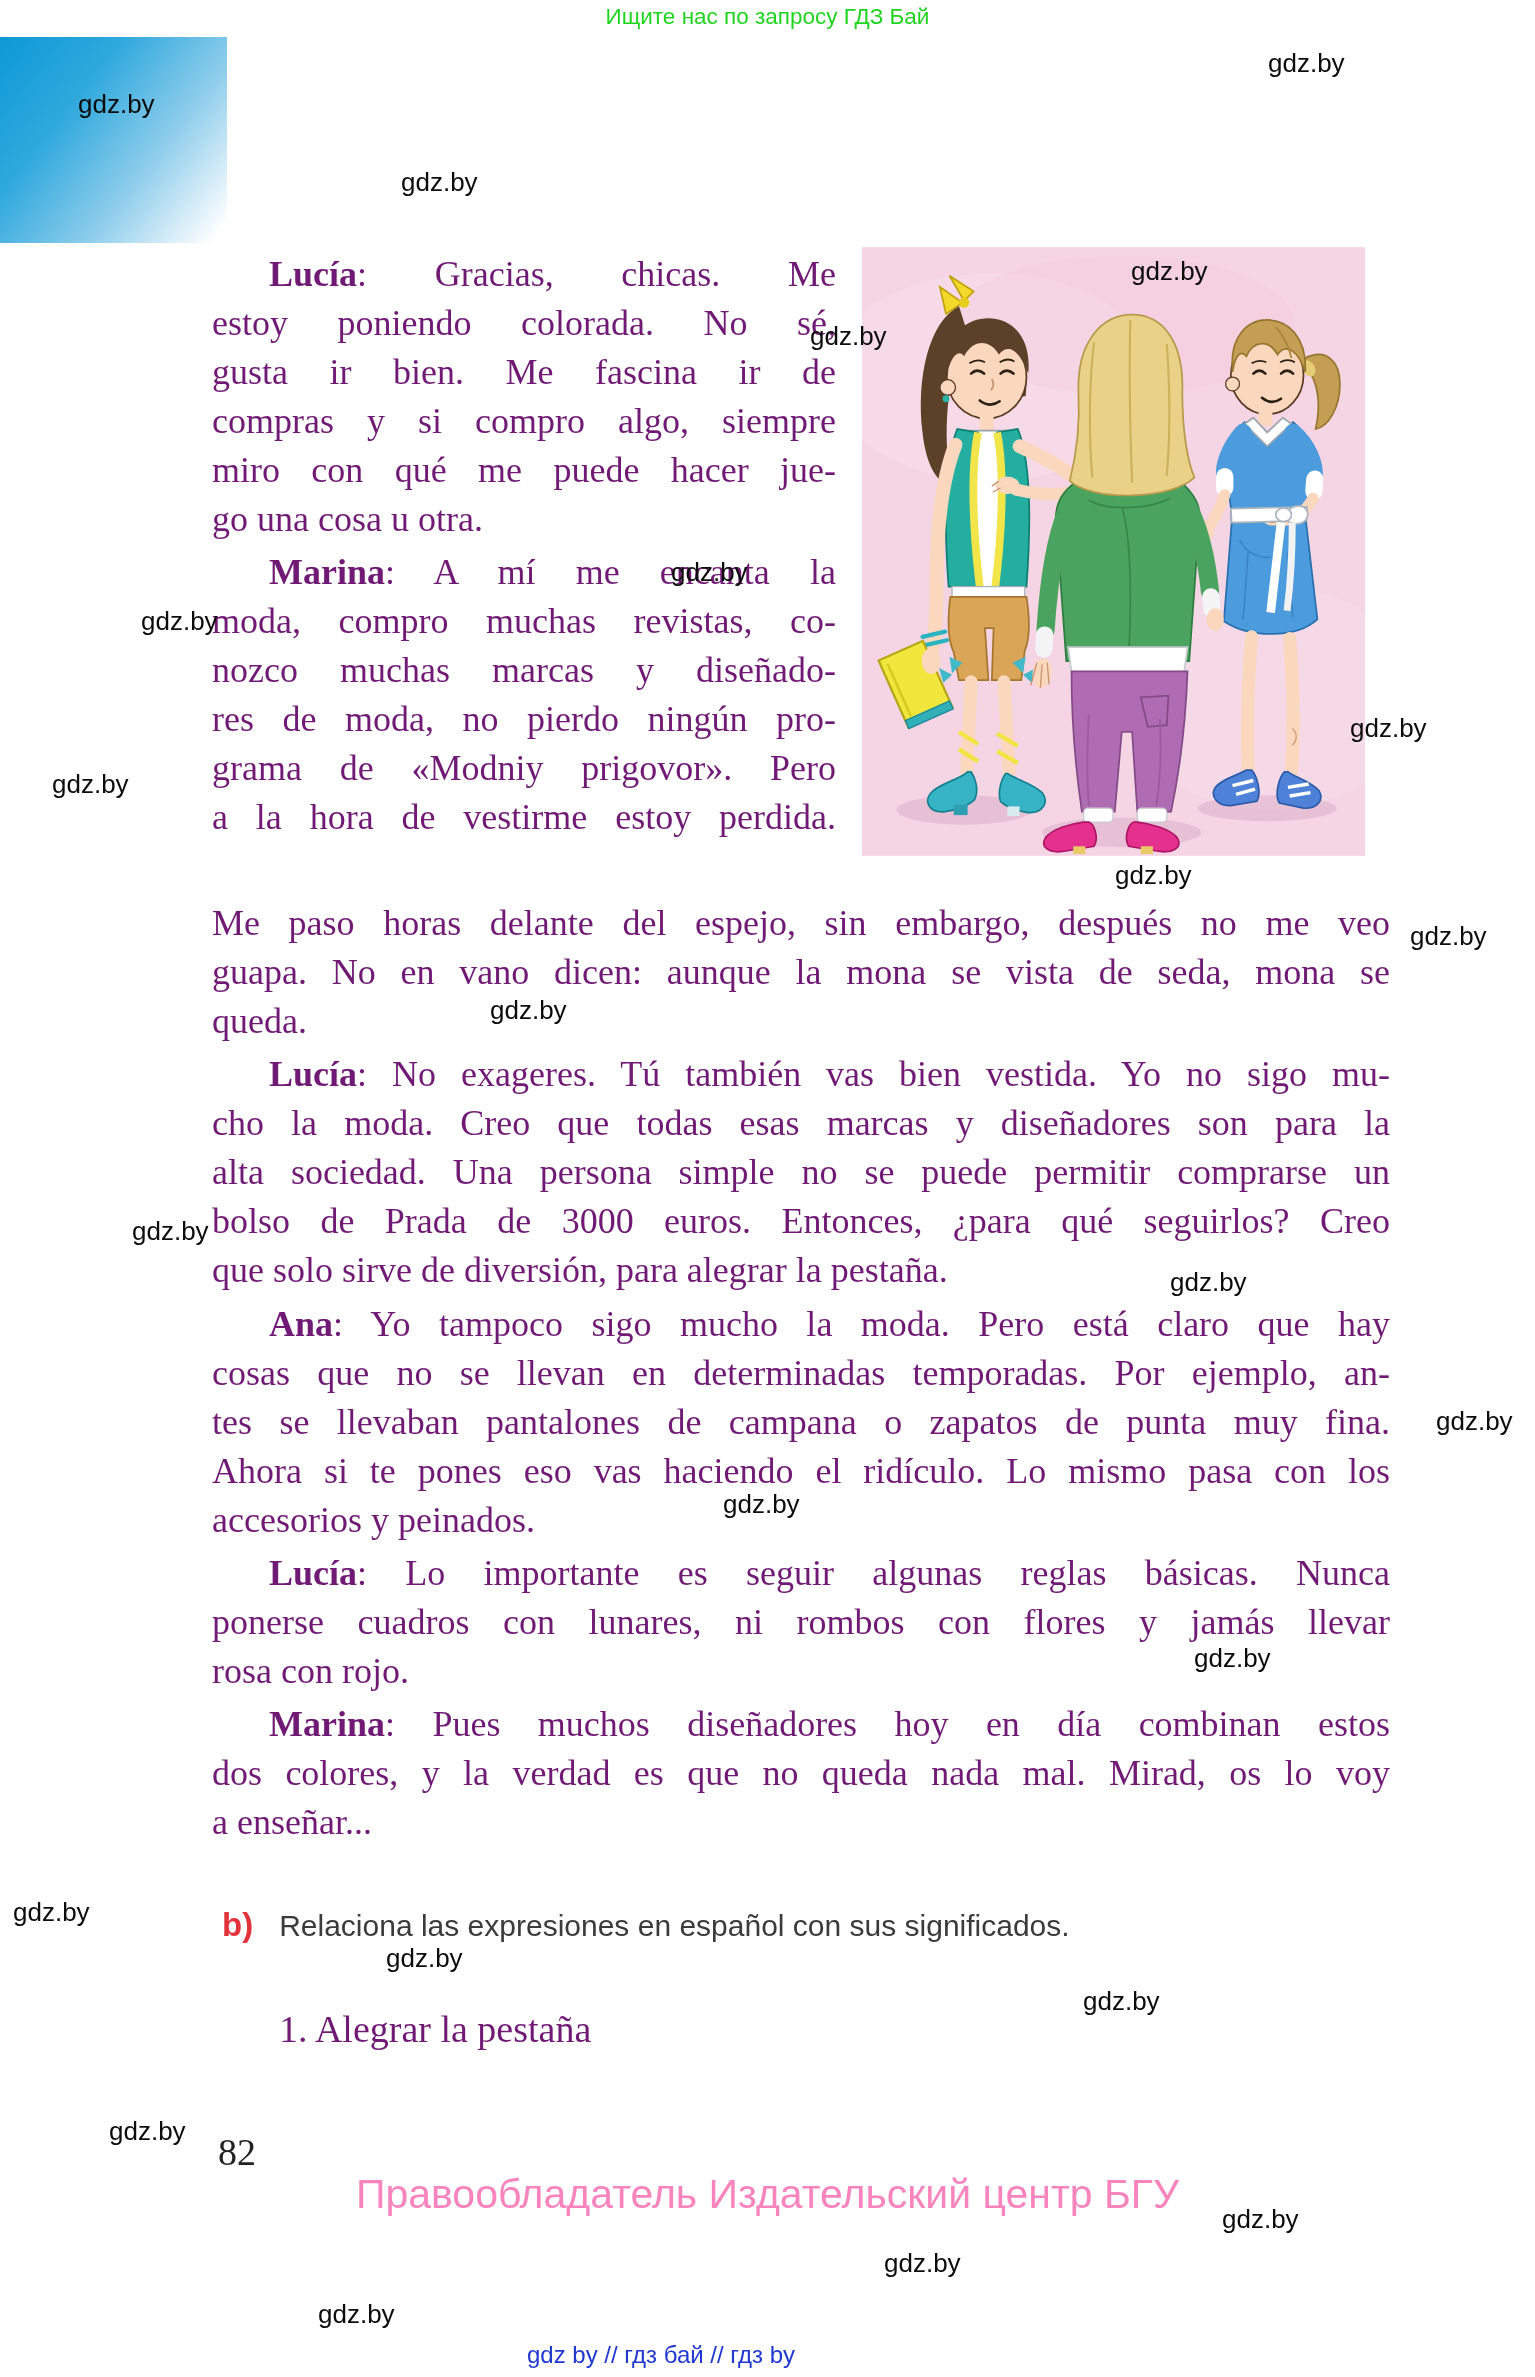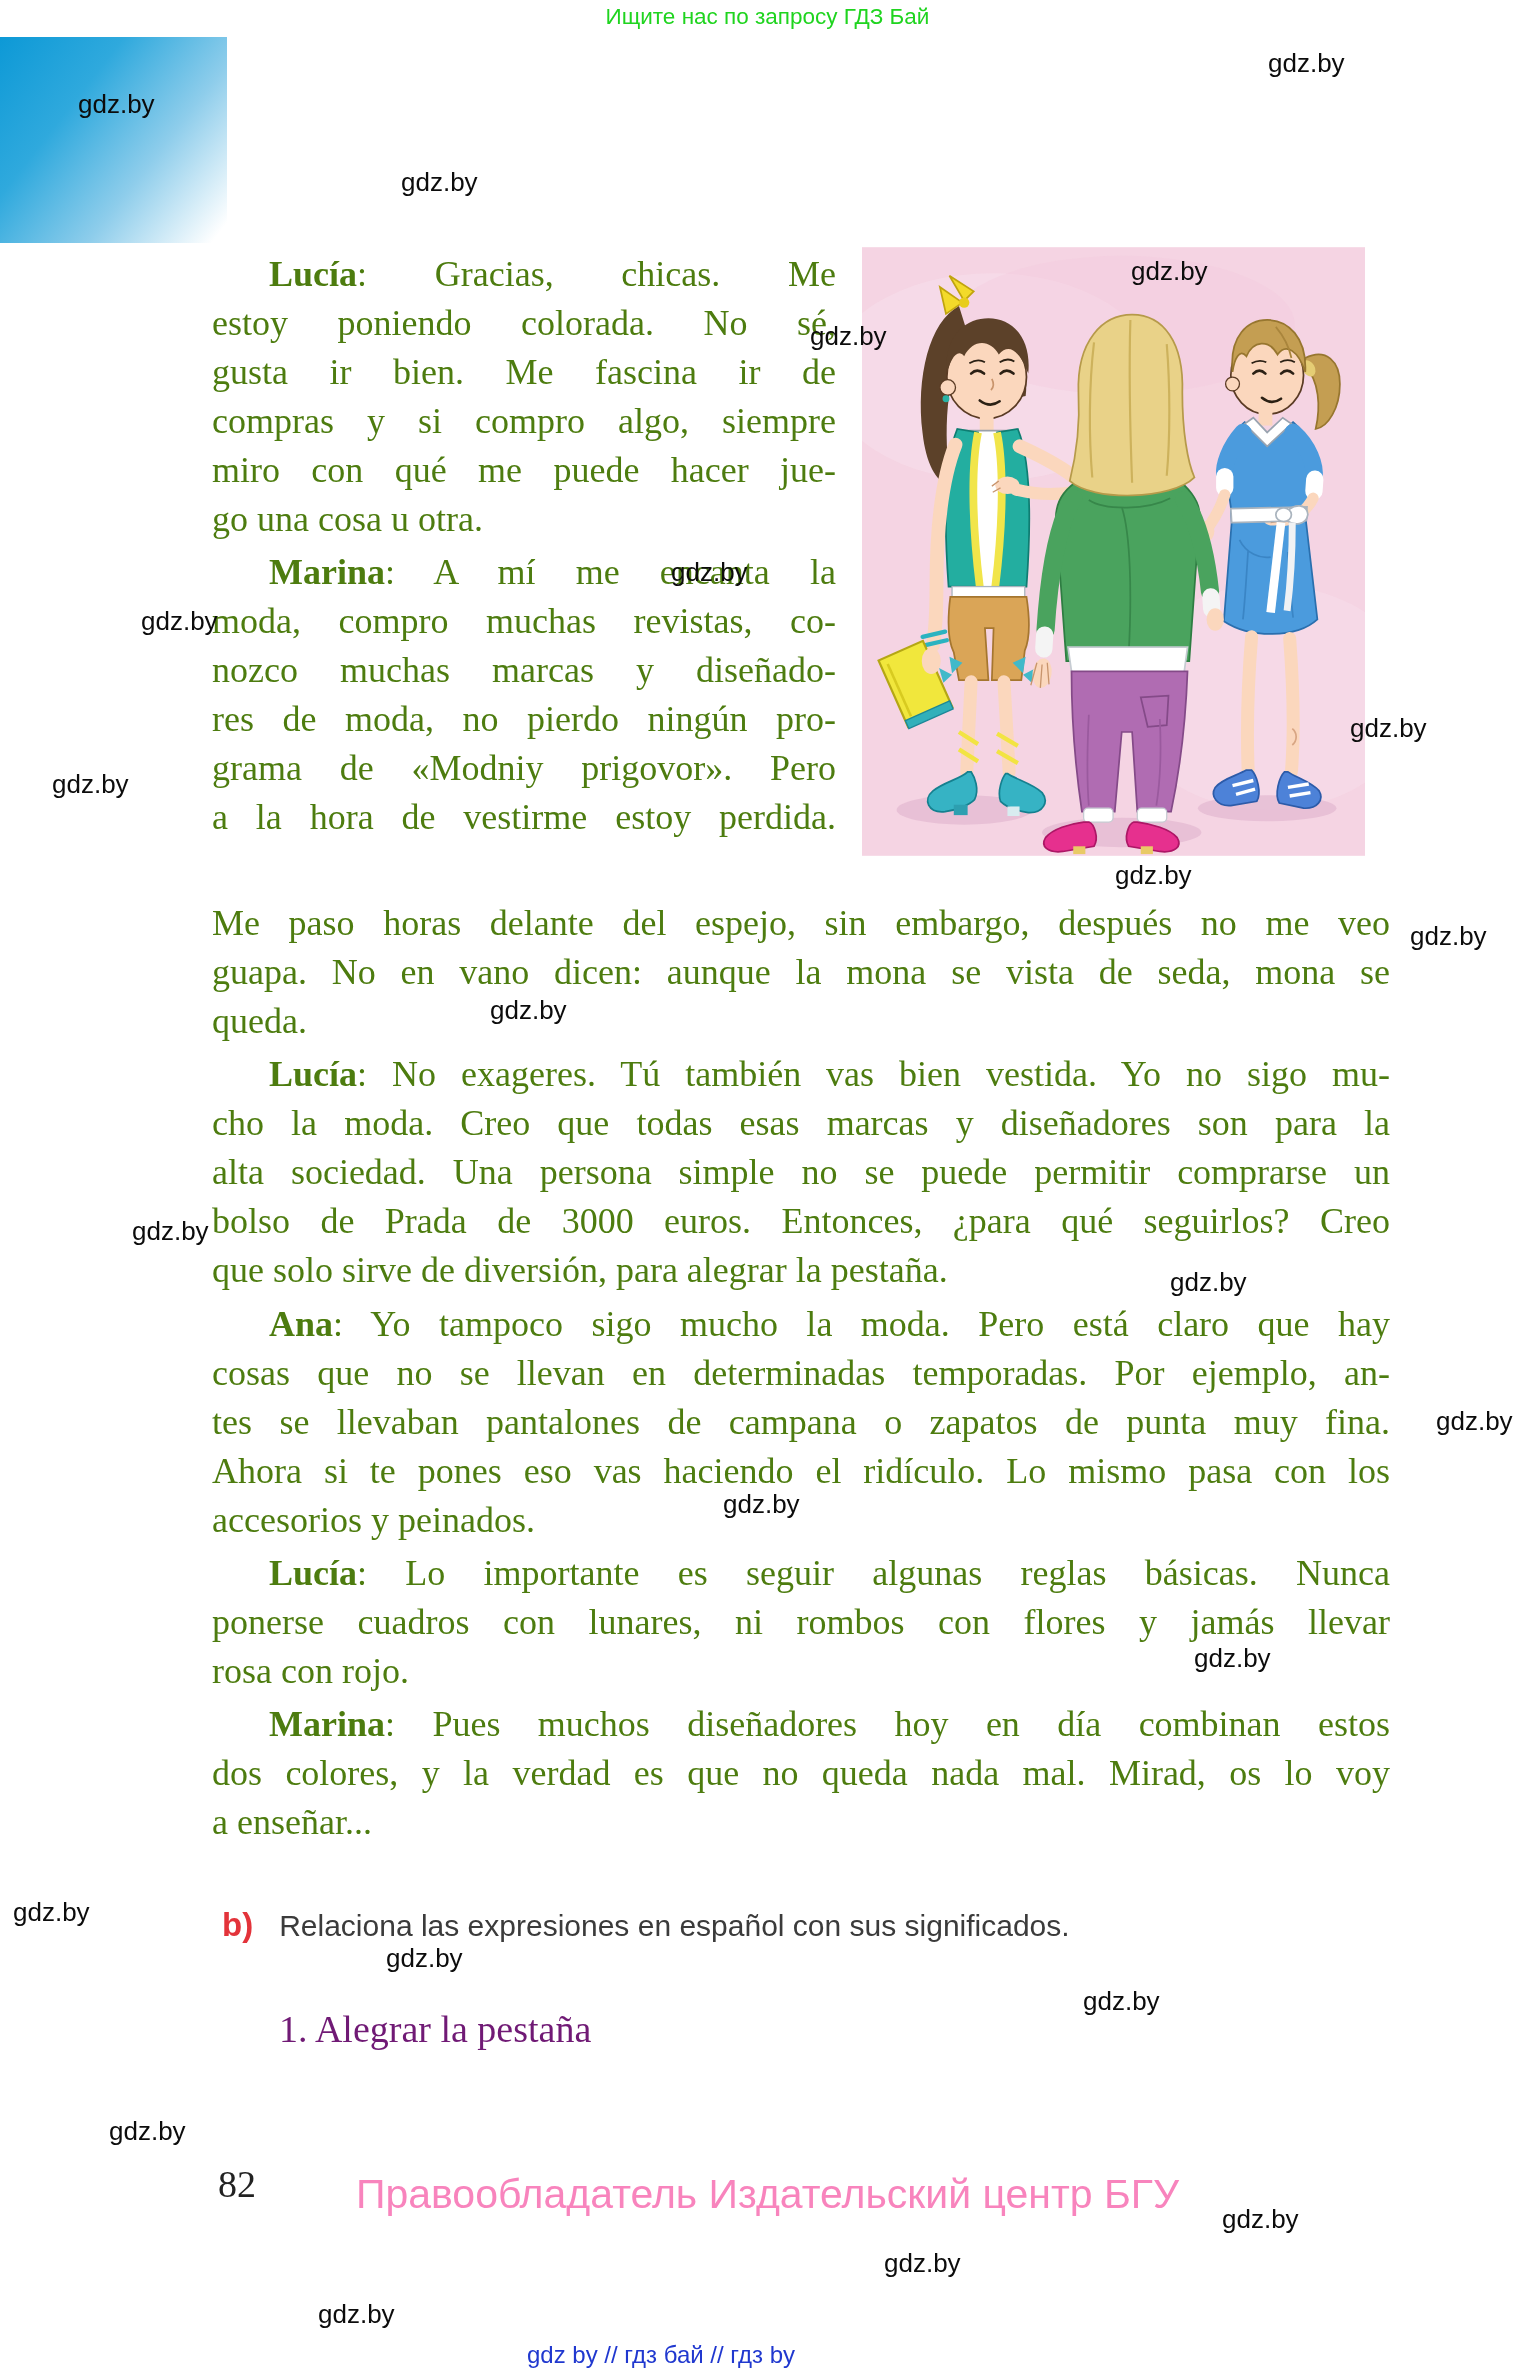--- a/index.html
+++ b/index.html
@@ -12,33 +12,33 @@
           font:22.5px "Liberation Sans",sans-serif;color:#1fd41f;z-index:5;}
   
   #bluebox{position:absolute;left:0;top:37px;width:227px;height:206px;
            background:linear-gradient(128deg,#0d99d6 0%,#2fa9dd 32%,#8ecdeb 64%,#ffffff 96%);z-index:1;}
   
   #illo{position:absolute;left:862px;top:247px;width:503px;height:609px;z-index:2;}
   
   #narrow{position:absolute;left:212px;top:250px;width:624px;z-index:3;}
   #fullw{position:absolute;left:212px;top:899px;width:1178px;z-index:3;}
   .para{margin:0 0 4.3px 0;}
-  .tline{font:36px/49px "Liberation Serif",serif;color:#4d7c0f;
+  .tline{font:36px/49px "Liberation Serif",serif;color:#701a75;
          text-align:justify;text-align-last:justify;}
   .tline.end{text-align-last:left;}
   .tline.ind{text-indent:57px;}
   .tline b{font-weight:bold;}
   
   #exrow{position:absolute;left:222px;top:1906px;display:flex;align-items:flex-start;z-index:3;}
   #exlabel{font:700 33px "Liberation Sans",sans-serif;color:#e3333a;}
   #exinstr{font:30px "Liberation Sans",sans-serif;color:#3b3b3b;margin-left:26px;padding-top:2.6px;}
   #exitems{position:absolute;left:279px;top:2003px;z-index:3;}
   .exitem{font:38px/52px "Liberation Serif",serif;color:#701a75;}
   
-  #pagenum{position:absolute;left:218px;top:2130px;font:38px "Liberation Serif",serif;color:#222;z-index:3;margin-top:32px;}
+  #pagenum{position:absolute;left:218px;top:2130px;font:38px "Liberation Serif",serif;color:#222;z-index:3;}
   #footer-pink{position:absolute;top:2171px;left:0;width:1535px;text-align:center;
                font:41px "Liberation Sans",sans-serif;color:#f884bd;z-index:3;}
   #footer-blue{position:absolute;top:2341px;left:0;width:1322px;text-align:center;
                font:24px "Liberation Sans",sans-serif;color:#2038cf;z-index:3;}
 </style>
 </head>
 <body>
 
 <div id="page">
 

